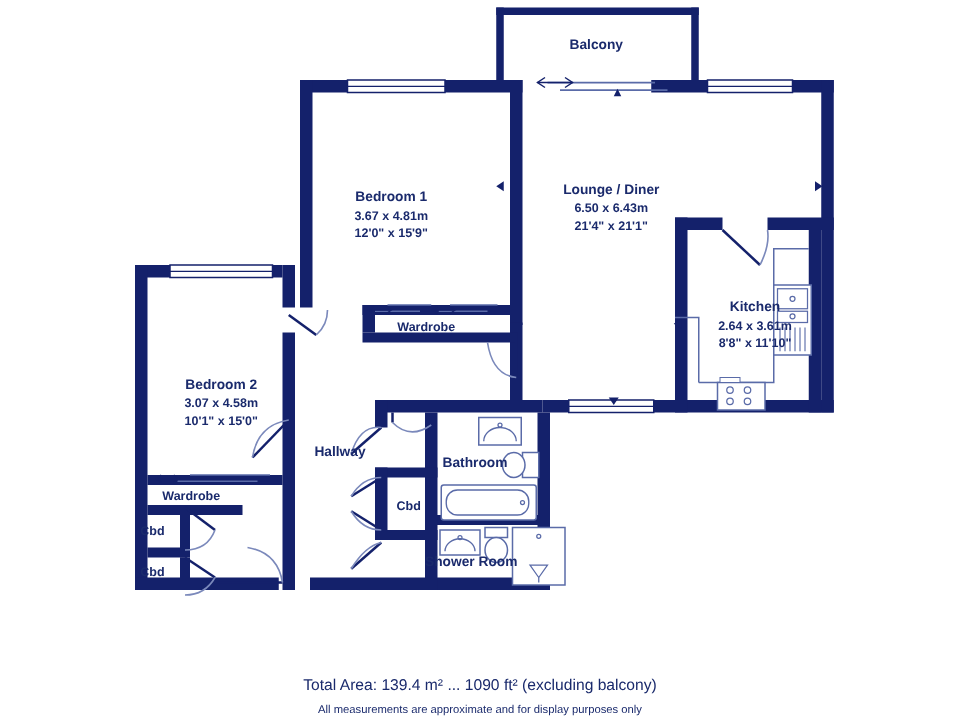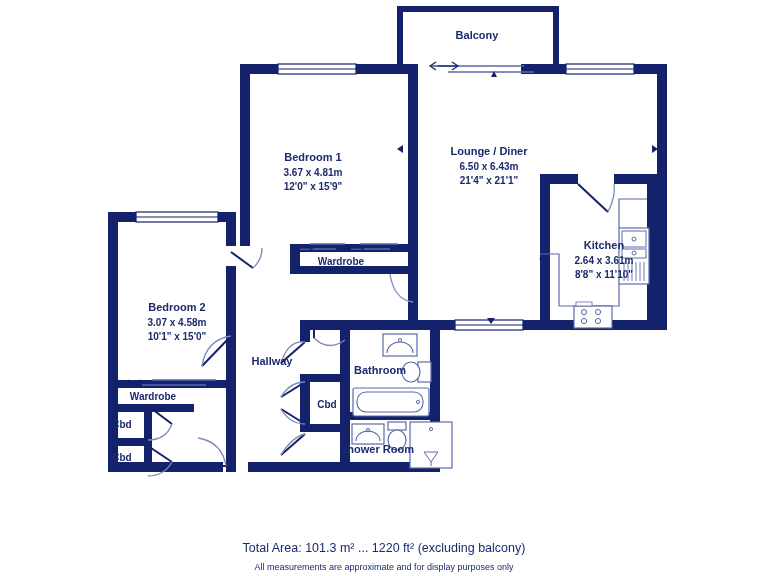--- a/index.html
+++ b/index.html
@@ -308,16 +308,16 @@
     <g>
       <text class="room-label small-label" x="341" y="262">Wardrobe</text>
       <text class="room-label small-label" x="153" y="397">Wardrobe</text>
       <text class="room-label small-label" x="327" y="405">Cbd</text>
       <text class="room-label small-label" x="122" y="425">Cbd</text>
       <text class="room-label small-label" x="122" y="458">Cbd</text>
     </g>
 
   </svg>
 
-  <div class="footer-wrap footer-total">Total Area: 101.3 m² ... 1220 ft² (excluding balcony)</div>
+  <div class="footer-wrap footer-total">Total Area: 139.4 m² ... 1090 ft² (excluding balcony)</div>
   <div class="footer-wrap footer-note">All measurements are approximate and for display purposes only</div>
 
 </div>
 
 </body></html>

